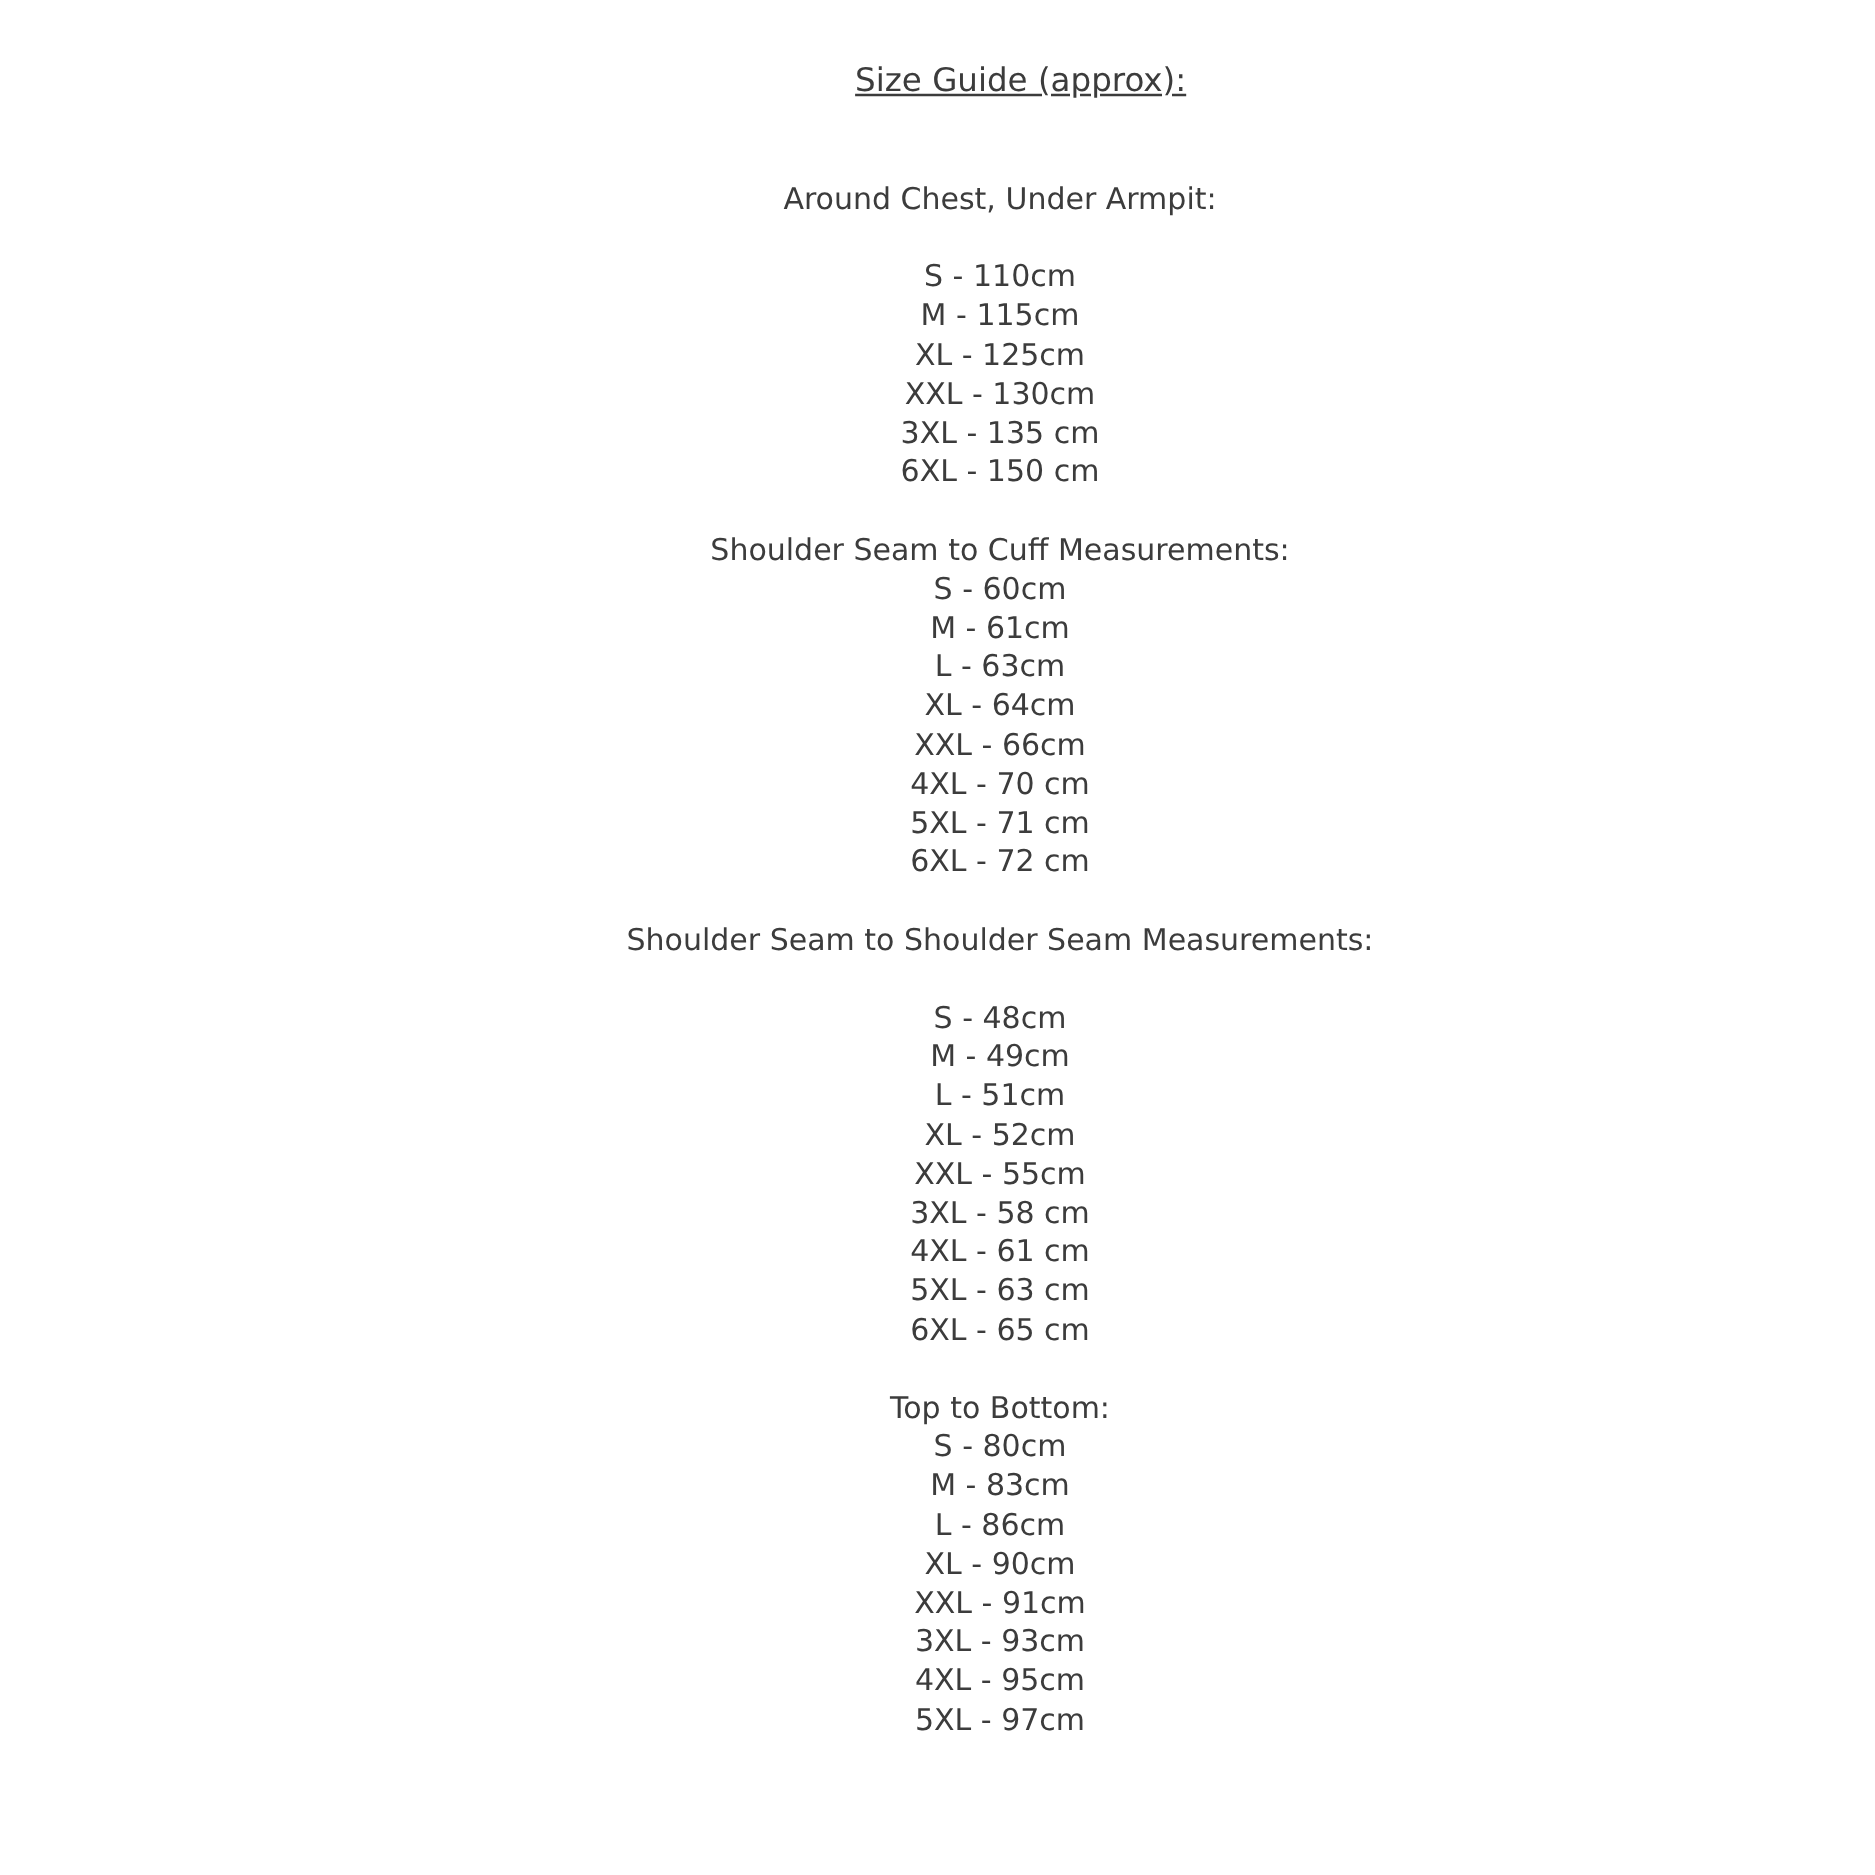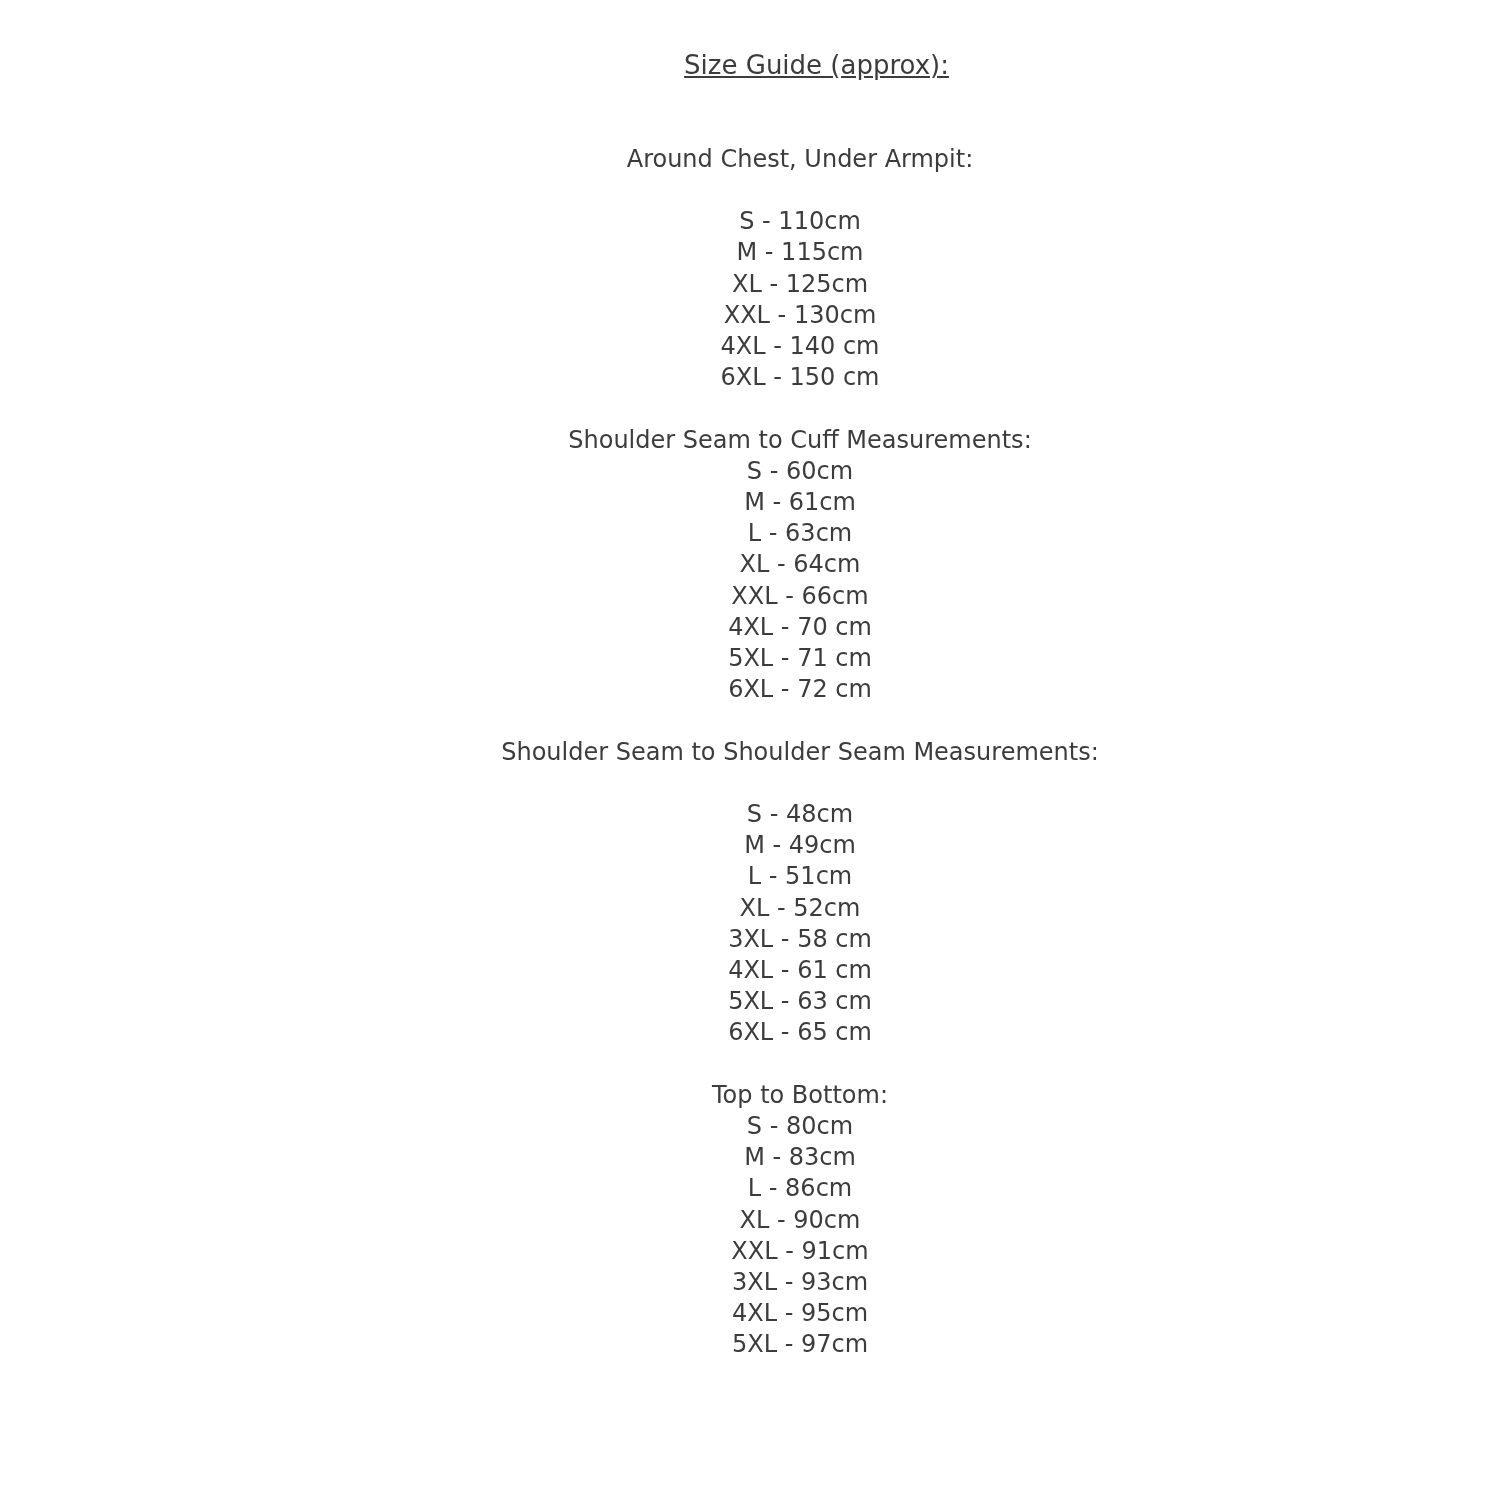--- a/index.html
+++ b/index.html
@@ -43,21 +43,21 @@
   </div>
   <div class="line blank"></div>
   <div id="sections">
       <section>
         <div class="line heading">Around Chest, Under Armpit:</div>
         <div class="line blank"></div>
         <div class="line item">S - 110cm</div>
         <div class="line item">M - 115cm</div>
         <div class="line item">XL - 125cm</div>
         <div class="line item">XXL - 130cm</div>
-        <div class="line item">4XL - 140 cm</div>
+        <div class="line item">3XL - 135 cm</div>
         <div class="line item">6XL - 150 cm</div>
         <div class="line blank"></div>
       </section>
       <section>
         <div class="line heading">Shoulder Seam to Cuff Measurements:</div>
         <div class="line item">S - 60cm</div>
         <div class="line item">M - 61cm</div>
         <div class="line item">L - 63cm</div>
         <div class="line item">XL - 64cm</div>
         <div class="line item">XXL - 66cm</div>
@@ -66,20 +66,21 @@
         <div class="line item">6XL - 72 cm</div>
         <div class="line blank"></div>
       </section>
       <section>
         <div class="line heading">Shoulder Seam to Shoulder Seam Measurements:</div>
         <div class="line blank"></div>
         <div class="line item">S - 48cm</div>
         <div class="line item">M - 49cm</div>
         <div class="line item">L - 51cm</div>
         <div class="line item">XL - 52cm</div>
+        <div class="line item">XXL - 55cm</div>
         <div class="line item">3XL - 58 cm</div>
         <div class="line item">4XL - 61 cm</div>
         <div class="line item">5XL - 63 cm</div>
         <div class="line item">6XL - 65 cm</div>
         <div class="line blank"></div>
       </section>
       <section>
         <div class="line heading">Top to Bottom:</div>
         <div class="line item">S - 80cm</div>
         <div class="line item">M - 83cm</div>

